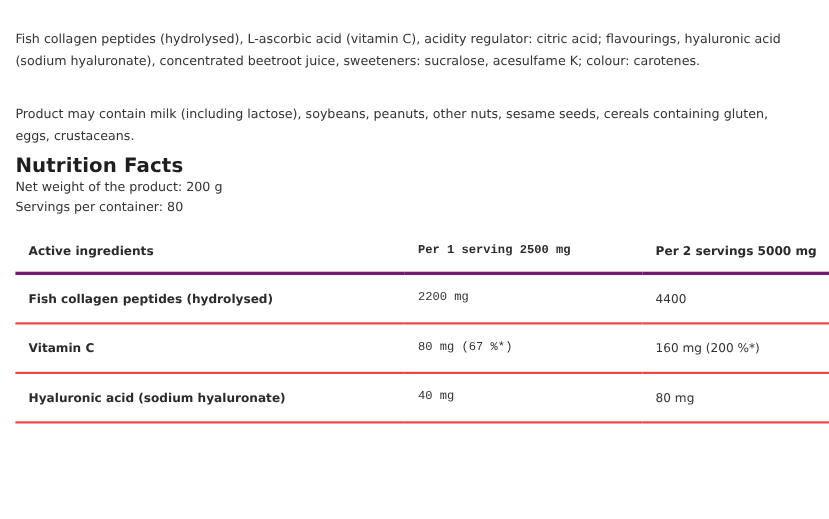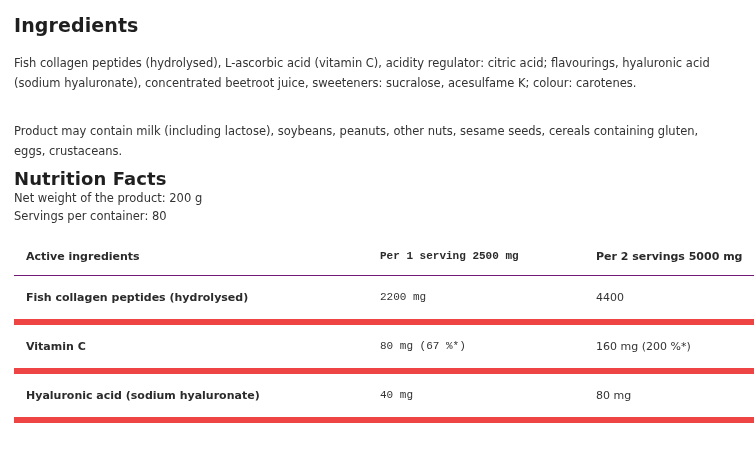--- a/index.html
+++ b/index.html
@@ -53,43 +53,42 @@
     width: 714px;
     border-collapse: collapse;
     table-layout: fixed;
   }
   table.nutrition-table th {
     text-align: left;
     font-size: 11px;
     font-weight: bold;
     color: #2b2b2b;
     padding: 10px 12px 12px 12px;
-    border-bottom: 1px solid #701a75;
+    border-bottom: 3px solid #701a75;
   }
   table.nutrition-table td {
     text-align: left;
     font-size: 11px;
     color: #333333;
     padding: 15px 12px 15px 12px;
-    border-bottom: 6px solid #ef4444;
+    border-bottom: 2px solid #ef4444;
   }
   table.nutrition-table td.name {
     font-weight: bold;
     color: #2b2b2b;
   }
   .col-1 { width: 330px; }
   .col-2 { width: 192px; font-family: Liberation Mono, monospace; }
   .col-3 { width: 192px; }
 </style>
 </head>
 <body>
 
 <div class="page">
 
-  <h2 class="section-title">Ingredients</h2>
 
   <p class="para">Fish collagen peptides (hydrolysed), L-ascorbic acid (vitamin C), acidity regulator: citric acid; flavourings, hyaluronic acid (sodium hyaluronate), concentrated beetroot juice, sweeteners: sucralose, acesulfame K; colour: carotenes.</p>
 
   <p class="para second">Product may contain milk (including lactose), soybeans, peanuts, other nuts, sesame seeds, cereals containing gluten, eggs, crustaceans.</p>
 
   <h2 class="section-title nutrition">Nutrition Facts</h2>
 
   <div class="facts-lines">
     <div>Net weight of the product: 200 g</div>
     <div>Servings per container: 80</div>

